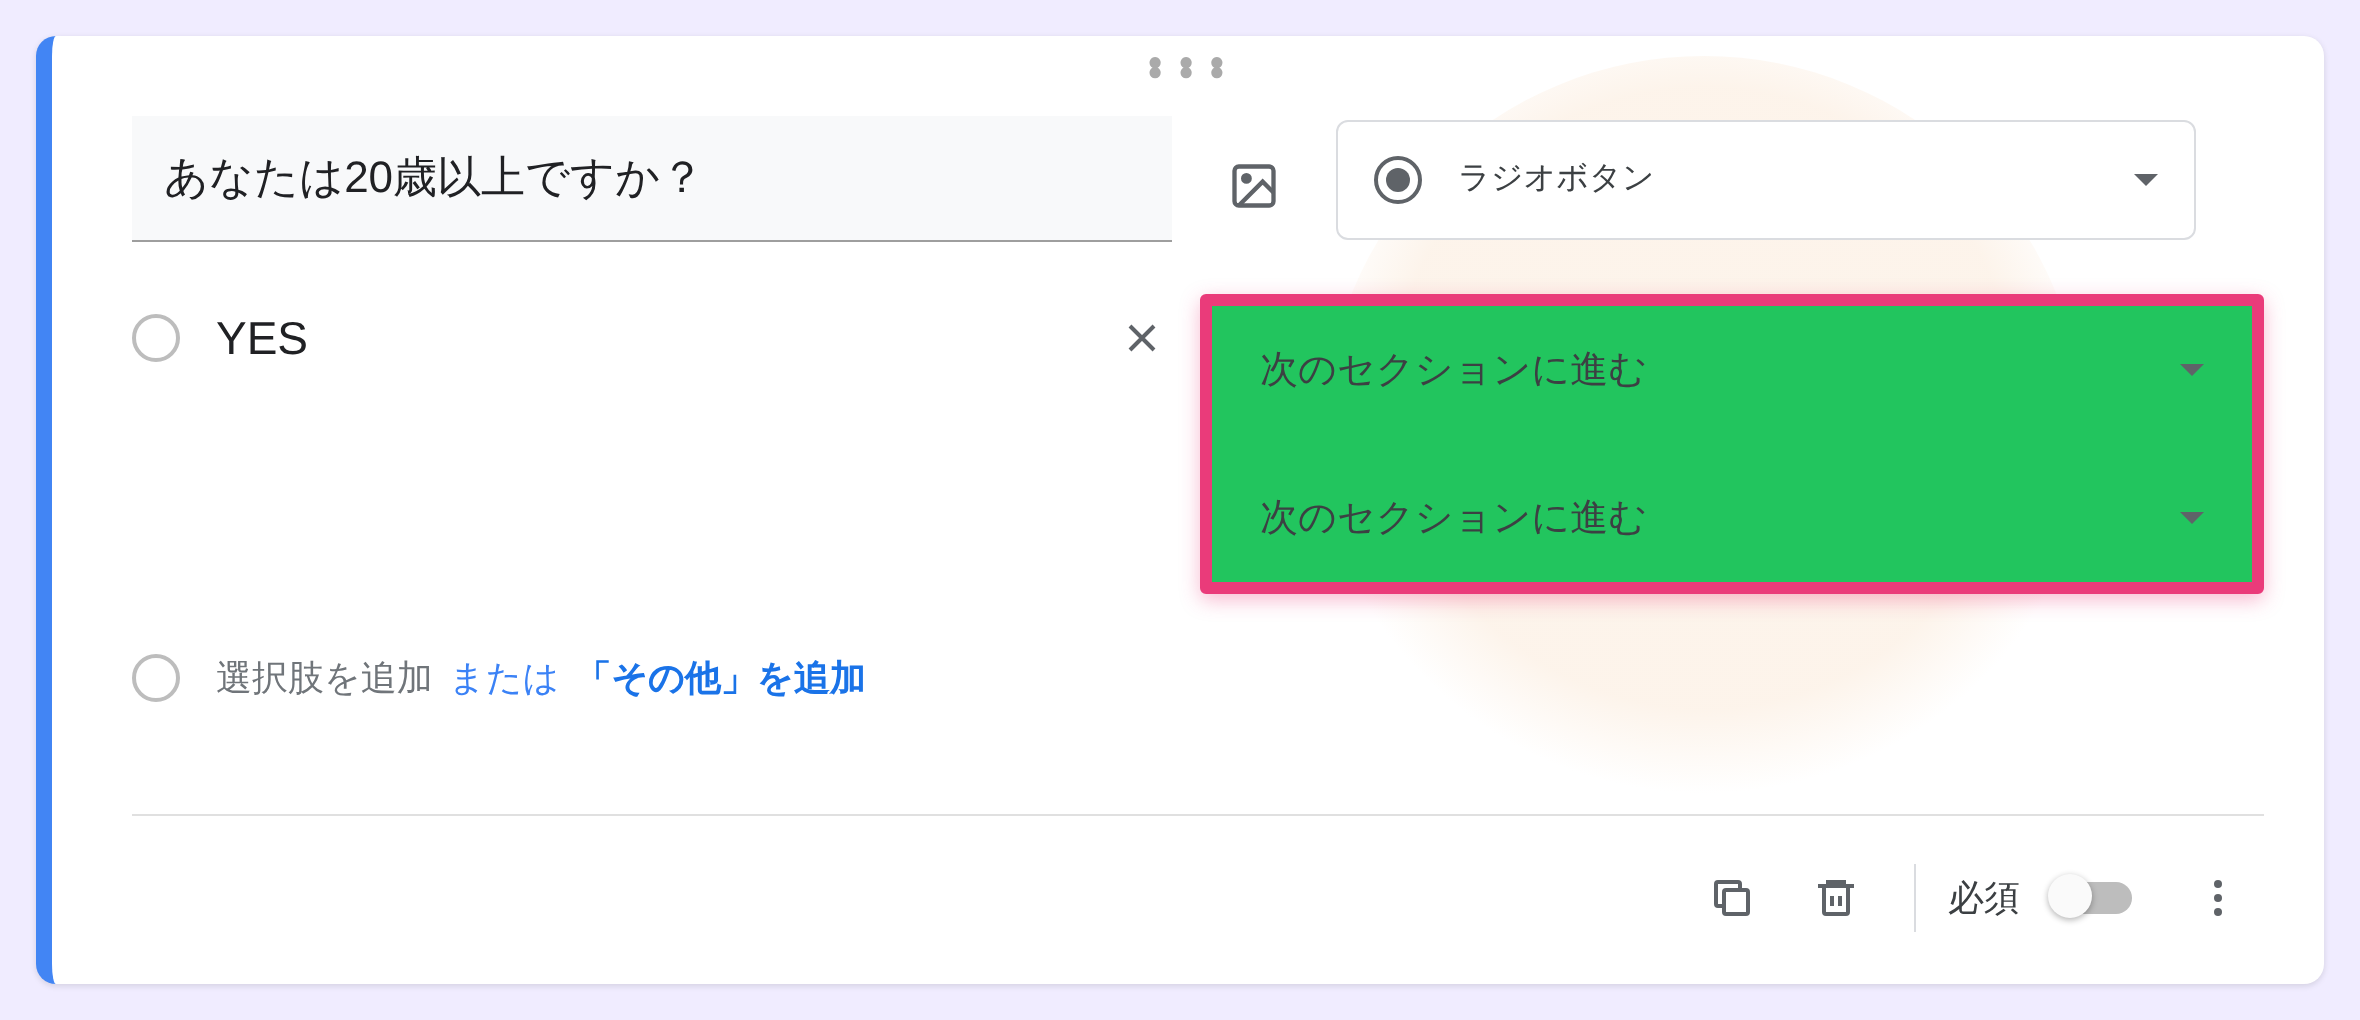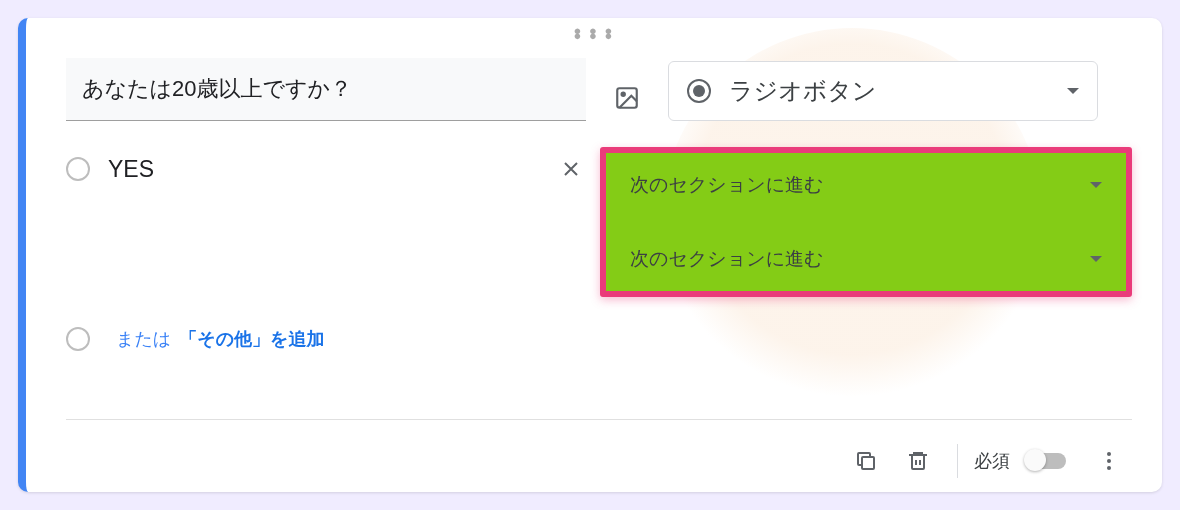--- a/index.html
+++ b/index.html
@@ -44,21 +44,21 @@
       color: #aaa;
       font-size: 13px;
       letter-spacing: 2px;
       user-select: none;
       z-index: 2;
     }
     .grip-row { line-height: 5px; }
 
     .header-row {
       display: flex;
-      align-items: flex-end;
+      align-items: center;
       gap: 18px;
       padding: 40px 30px 0 40px;
       position: relative;
       z-index: 2;
     }
 
     .question-input {
       flex: 1;
       max-width: 520px;
       background: #f8f9fa;
@@ -102,21 +102,21 @@
       border: 2px solid #5f6368;
       display: flex; align-items: center; justify-content: center;
       flex-shrink: 0;
     }
     .radio-indicator::after {
       content: "";
       width: 12px; height: 12px;
       background: #5f6368;
       border-radius: 50%;
     }
-    .type-label { flex: 1; font-size: 24px; color: #3c4043; }
+    .type-label { flex: 1; font-size: 16px; color: #3c4043; }
     .caret-down {
       width: 0; height: 0;
       border-left: 6px solid transparent;
       border-right: 6px solid transparent;
       border-top: 6px solid #5f6368;
     }
 
     .body-area {
       padding: 8px 30px 0 40px;
       position: relative;
@@ -175,21 +175,21 @@
 
     .section-col {
       flex: 1;
       max-width: 554px;
     }
 
     .highlight-box {
       border: 6px solid #ea3b7a;
       border-radius: 3px;
       box-shadow: 0 3px 10px rgba(234,59,122,.35);
-      background: #84cc16;
+      background: #22c55e;
       padding: 10px 0;
       display: flex;
       flex-direction: column;
       gap: 30px;
     }
 
     .section-select {
       display: flex;
       align-items: center;
       padding: 8px 24px;
@@ -197,21 +197,21 @@
       height: 44px;
     }
     .section-select .sel-label {
       flex: 1;
       font-size: 19px;
       color: #3c4043;
     }
 
     .footer {
       position: absolute;
-      left: 40px; right: 30px; bottom: 8px;
+      left: 40px; right: 30px; bottom: 20px;
       border-top: 1px solid #e0e0e0;
       padding-top: 18px;
       display: flex;
       justify-content: flex-end;
       align-items: center;
       gap: 6px;
       z-index: 2;
     }
     .icon-btn {
       width: 46px; height: 46px;
@@ -294,20 +294,21 @@
             <span class="sel-label">次のセクションに進む</span>
             <span class="caret-down"></span>
           </div>
         </div>
       </div>
 
     </div>
 
     <div class="add-row">
       <span class="radio-btn"></span>
+      <span class="add-opt-text">選択肢を追加</span>
       <span class="add-or">または</span>
       <span class="add-other">「その他」を追加</span>
     </div>
 
   </div>
 
   <div class="footer">
     <div class="icon-btn">
       <svg width="24" height="24" viewBox="0 0 24 24" fill="none" stroke="currentColor" stroke-width="2">
         <rect x="8" y="8" width="12" height="12" rx="1"></rect>

